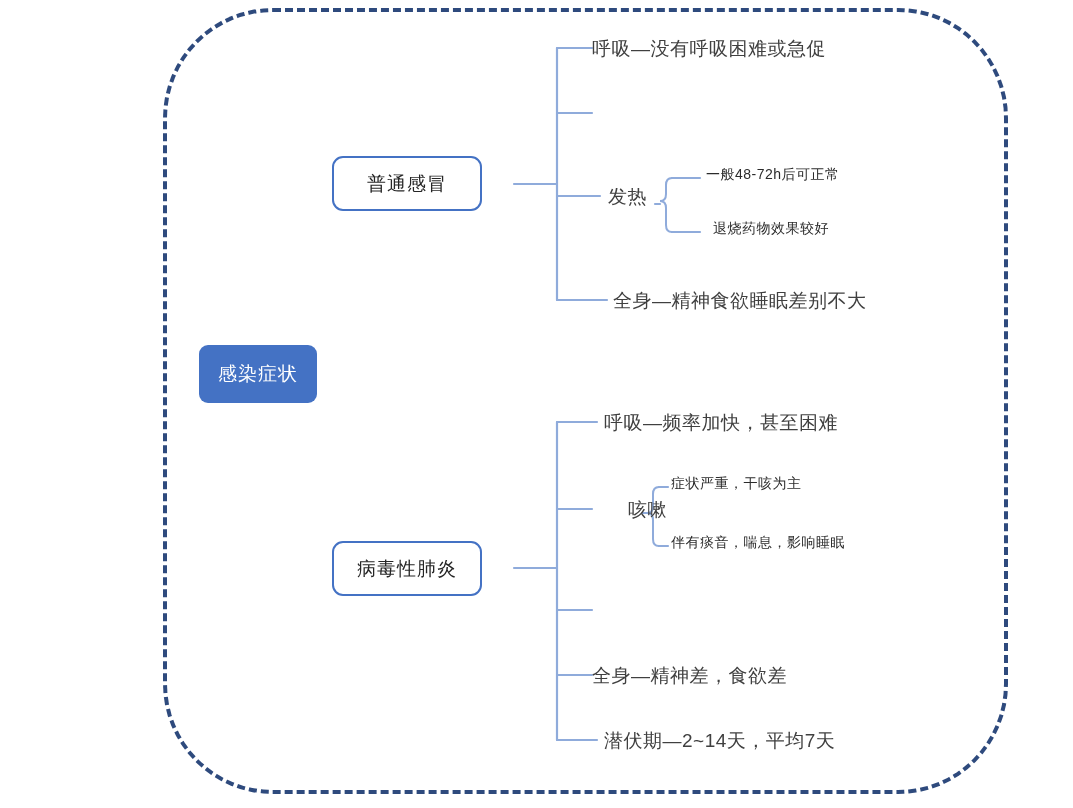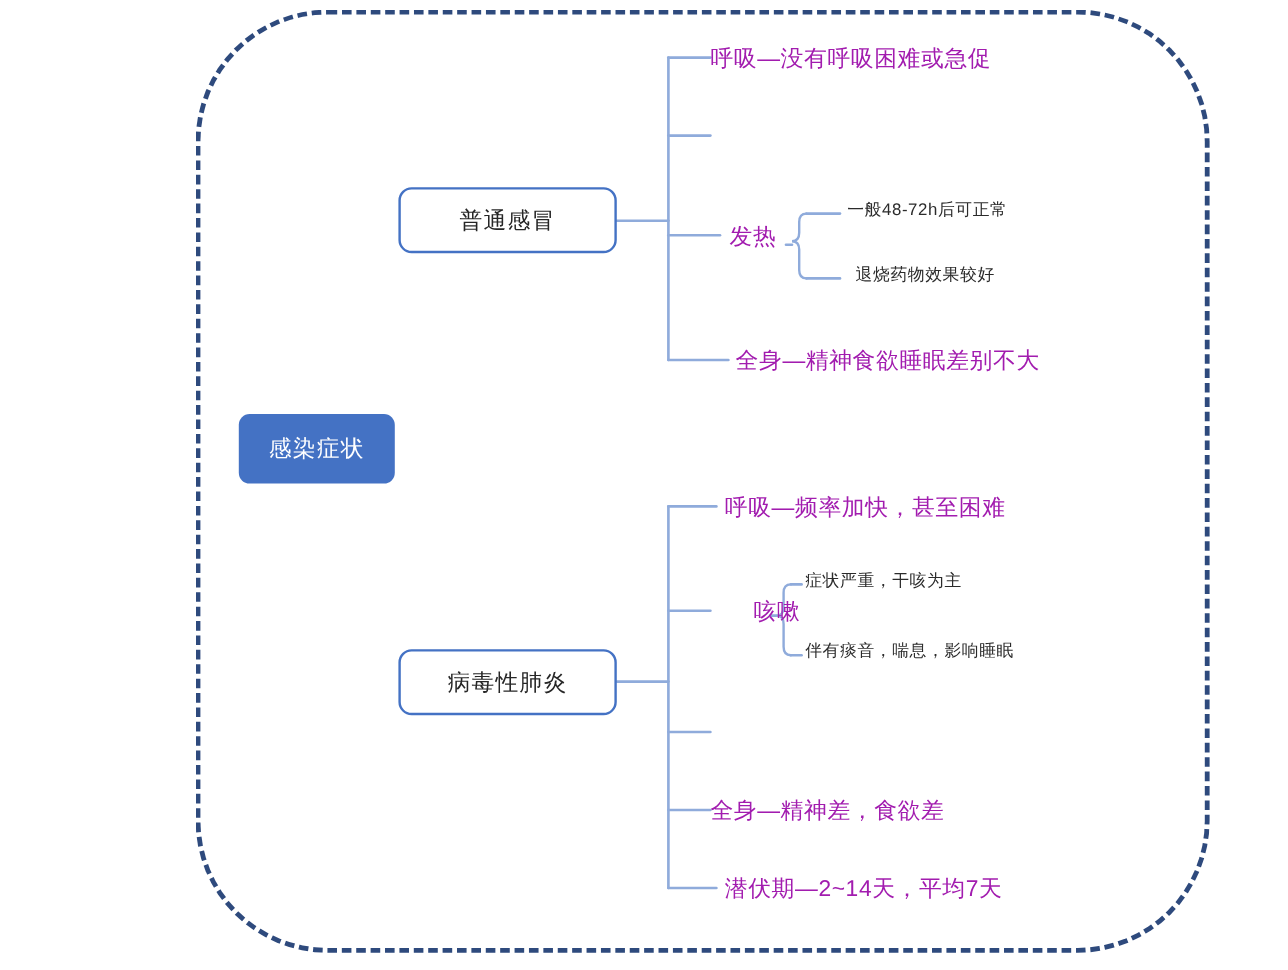--- a/index.html
+++ b/index.html
@@ -27,35 +27,35 @@
     border: 4px dashed #2e4a7d;
     border-radius: 110px;
     box-sizing: border-box;
     pointer-events: none;
   }
   
   .root-node {
     position: absolute;
     left: 199px;
     top: 345px;
-    width: 130px;
+    width: 118px;
     height: 58px;
     background: #4472c4;
     border-radius: 9px;
     display: flex;
     align-items: center;
     justify-content: center;
     color: #ffffff;
     font-size: 19px;
     letter-spacing: 1px;
   }
   
   .branch-node {
     position: absolute;
-    width: 182px;
+    width: 150px;
     height: 55px;
     background: #ffffff;
     border: 2.5px solid #4472c4;
     border-radius: 11px;
     display: flex;
     align-items: center;
     justify-content: center;
     color: #262626;
     font-size: 19px;
     box-sizing: border-box;
@@ -69,21 +69,21 @@
     position: absolute;
     left: 0; top: 0;
     width: 1073px;
     height: 808px;
     pointer-events: none;
   }
   
   .leaf {
     position: absolute;
     font-size: 19px;
-    color: #a21caf;
+    color: #404040;
     white-space: nowrap;
     letter-spacing: 0.5px;
   }
   .sub-leaf {
     position: absolute;
     font-size: 14px;
     color: #2b2b2b;
     white-space: nowrap;
     letter-spacing: 0.5px;
   }

